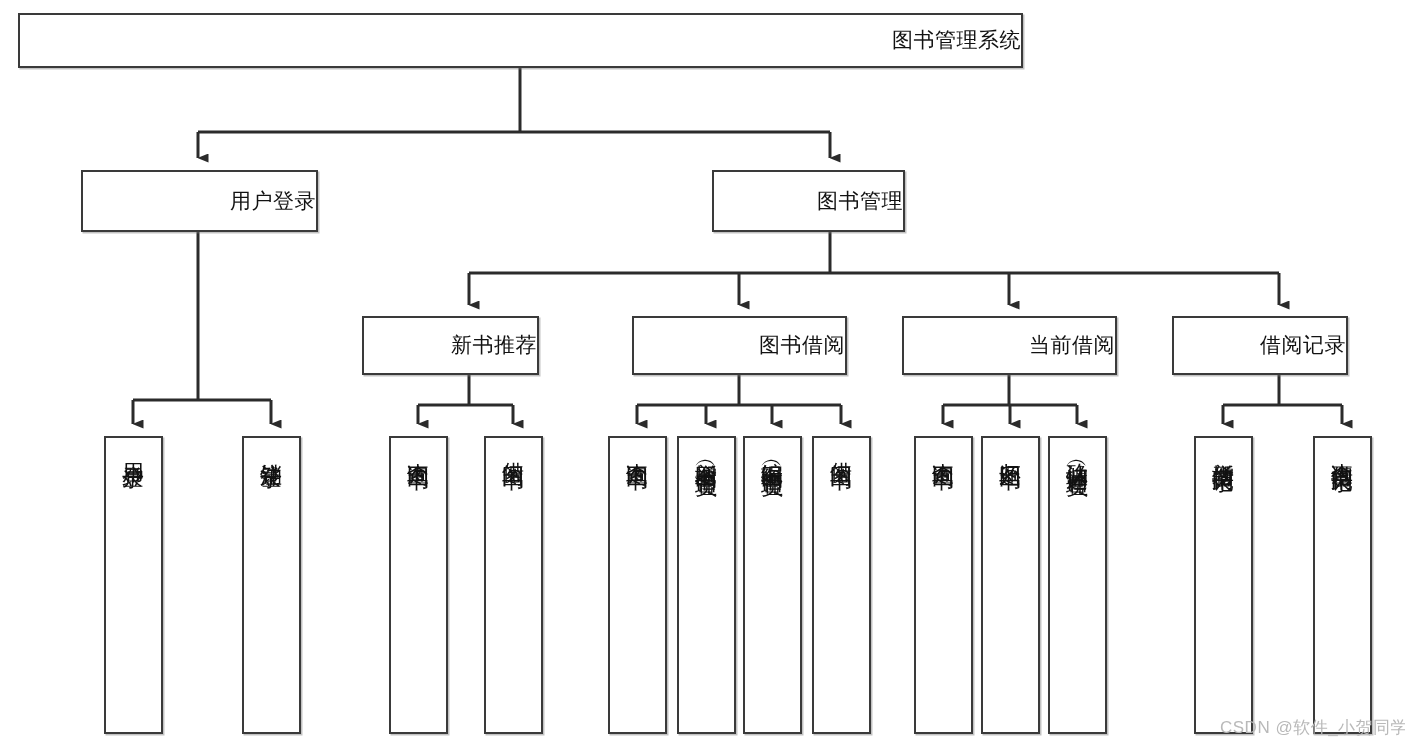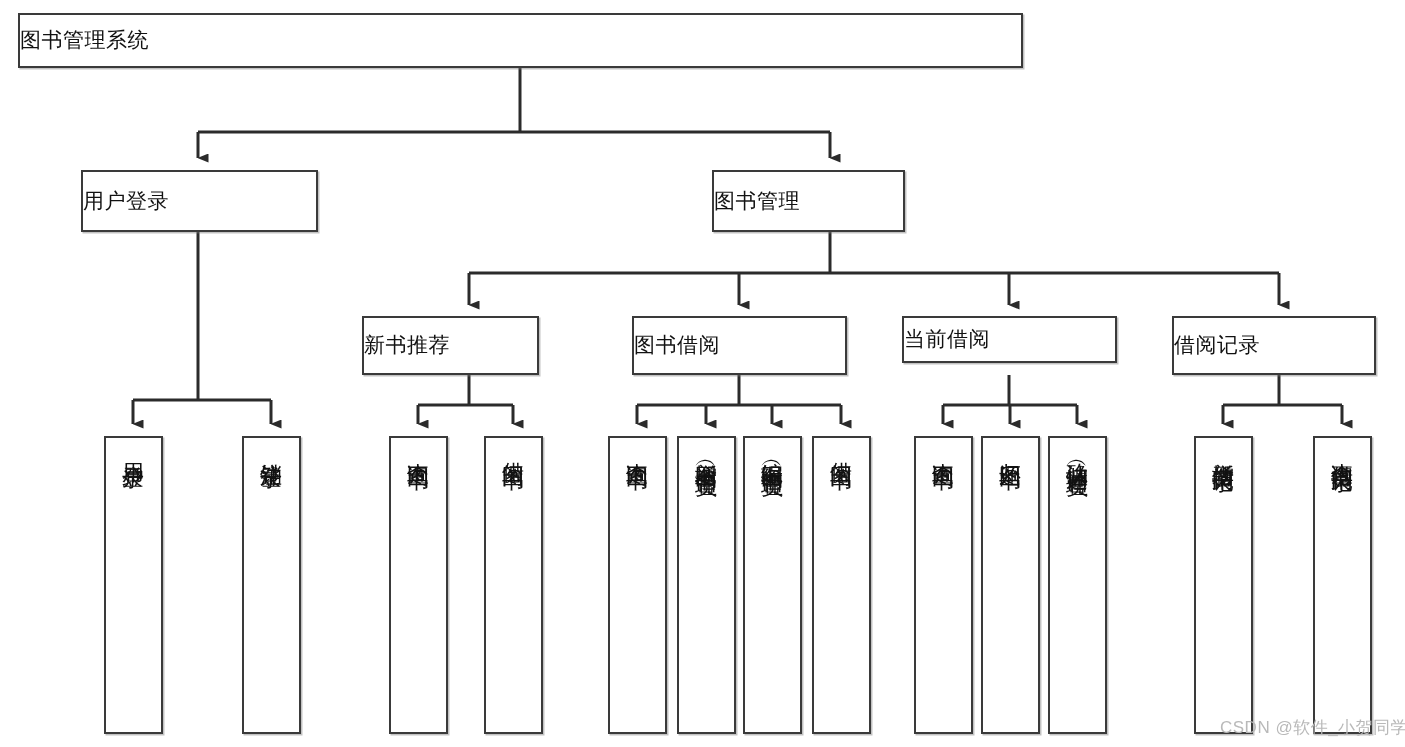--- a/index.html
+++ b/index.html
@@ -27,21 +27,21 @@
     height: 747px;
     pointer-events: none;
   }
   .node {
     position: absolute;
     box-sizing: border-box;
     background: #ffffff;
     border: 2px solid #3a3a3a;
     display: flex;
     align-items: center;
-    justify-content: flex-start;
+    justify-content: flex-end;
     box-shadow: 1.5px 1.5px 0 rgba(120,120,120,0.45);
   }
   .node-label {
     font-size: 21px;
     line-height: 1.18;
     color: #121212;
     letter-spacing: 0.5px;
     text-align: center;
     white-space: nowrap;
   }
@@ -138,25 +138,25 @@
   </div>
 
   <div class="node" style="left:362px; top:316px; width:177px; height:59px;">
     <span class="node-label">新书推荐</span>
   </div>
 
   <div class="node" style="left:632px; top:316px; width:215px; height:59px;">
     <span class="node-label">图书借阅</span>
   </div>
 
-  <div class="node" style="left:902px; top:316px; width:215px; height:47px;">
+  <div class="node" style="left:902px; top:316px; width:215px; height:59px;">
     <span class="node-label">当前借阅</span>
   </div>
 
-  <div class="node" style="left:1172px; top:316px; width:204px; height:59px;">
+  <div class="node" style="left:1172px; top:316px; width:176px; height:59px;">
     <span class="node-label">借阅记录</span>
   </div>
 
   <div class="node leaf vertical" style="left:104px; top:436px; width:59px; height:298px;">
     <span class="node-label">用户登录</span>
   </div>
 
   <div class="node leaf vertical" style="left:242px; top:436px; width:59px; height:298px;">
     <span class="node-label">注销登录</span>
   </div>

